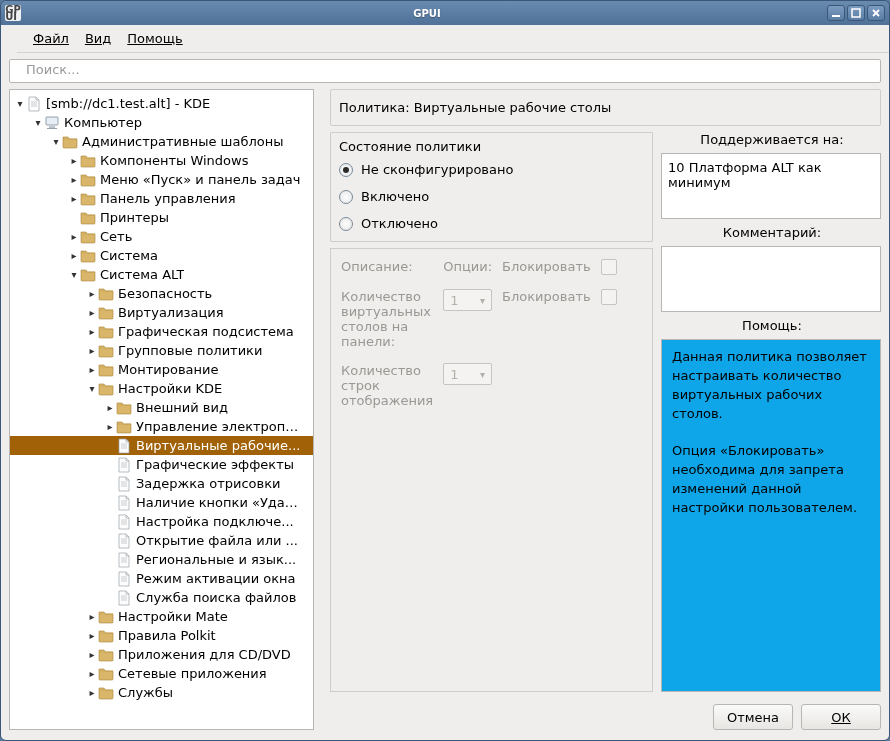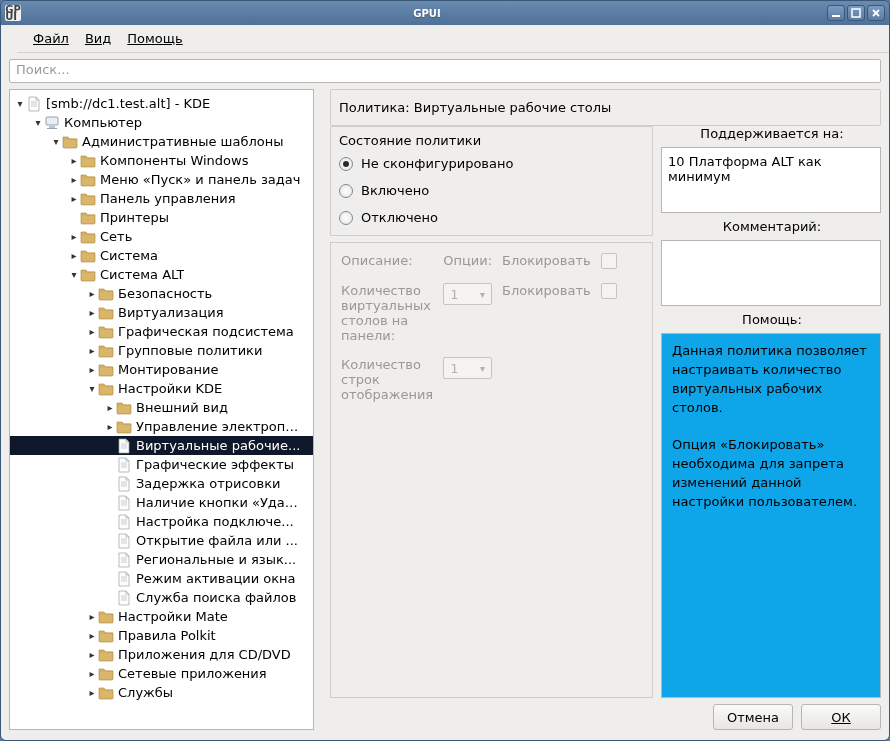--- a/index.html
+++ b/index.html
@@ -8,33 +8,33 @@
 .titlebar { background: linear-gradient(#6a8bb0, #4f7097); height: 24px; display: flex; align-items: center; padding: 0 4px; color: #fff; font-weight: bold; }
 .titlebar .app-icon { width: 16px; height: 16px; background: #eef0f2; color: #444; font-size: 10px; display: flex; align-items: center; justify-content: center; margin-right: 6px; border-radius: 2px; }
 .titlebar .title { flex: 1; text-align: center; font-size: 10px; text-shadow: 0 1px 1px rgba(0,0,0,.3); }
 .titlebar .btns { display: flex; gap: 2px; }
 .titlebar .win-btn { width: 18px; height: 16px; background: linear-gradient(#7d9bc0, #5a7da4); border: 1px solid #3b5778; border-radius: 3px; display: flex; align-items: center; justify-content: center; color: #fff; font-size: 10px; cursor: pointer; }
 .client { flex: 1; background: #efeeec; display: flex; flex-direction: column; padding: 0; }
 .menubar { display: flex; gap: 0; padding: 4px 8px; border-bottom: 1px solid #d4d2cf; margin-left: 16px; }
 .menubar .menu-item { padding: 2px 8px; cursor: pointer; }
 .menubar .menu-item u { text-decoration: underline; }
 .body { flex: 1; display: flex; flex-direction: column; padding: 6px 8px 10px; gap: 6px; overflow: hidden; }
-.search { height: 24px; border: 1px solid #b8b6b2; background: #fff; padding: 2px 6px; color: #888; border-radius: 2px; }
+.search { height: 24px; border: 1px solid #b8b6b2; background: #fff; padding: 2px 16px; color: #888; border-radius: 2px; }
 .search input { border: 0; outline: 0; width: 100%; color: #333; background: transparent; }
 .search input::placeholder { color: #9a9a9a; }
 .split { flex: 1; display: flex; gap: 8px; overflow: hidden; }
 .left-pane { width: 305px; border: 1px solid #b8b6b2; background: #fff; overflow: auto; padding: 4px 0; }
 .row { display: flex; align-items: center; height: 19px; white-space: nowrap; overflow: hidden; cursor: pointer; }
 .row .indent { display: inline-block; }
 .row .expander { width: 12px; text-align: center; color: #333; font-size: 10px; display: inline-block; }
 .row .label { padding-left: 2px; overflow: hidden; text-overflow: ellipsis; }
-.row.selected { background: #0f172a; color: #fff; }
+.row.selected { background: #a16207; color: #fff; }
 .icon { width: 16px; height: 16px; display: inline-flex; align-items: center; justify-content: center; margin-right: 2px; flex-shrink: 0; }
 .icon.folder svg, .icon.doc svg, .icon.computer svg { width: 16px; height: 16px; }
-.right-pane { flex: 1; display: flex; flex-direction: column; overflow: hidden; padding-left: 8px; }
+.right-pane { flex: 1; display: flex; flex-direction: column; gap: 6px; overflow: hidden; padding-left: 8px; }
 .policy-title { border: 1px solid #cfcdca; background: #efeeec; padding: 10px 8px; border-radius: 2px; font-size: 13px; }
 .panels { flex: 1; display: flex; gap: 8px; overflow: hidden; }
 .left-col { flex: 1; display: flex; flex-direction: column; gap: 6px; overflow: hidden; }
 .right-col { width: 220px; display: flex; flex-direction: column; gap: 6px; overflow: hidden; }
 .group { border: 1px solid #cfcdca; border-radius: 1px; background: #efeeec; }
 .group .heading { padding: 6px 8px 8px; }
 .radio-list { padding: 0 8px 10px; display: flex; flex-direction: column; gap: 12px; }
 .radio-item { display: flex; align-items: center; gap: 8px; }
 .radio-item .radio { width: 14px; height: 14px; border: 1px solid #7a8a99; border-radius: 50%; background: radial-gradient(#fff, #e3e3e3); display: flex; align-items: center; justify-content: center; }
 .radio-item.checked .radio::after { content: ""; width: 6px; height: 6px; background: #2b2b2b; border-radius: 50%; display: block; }

